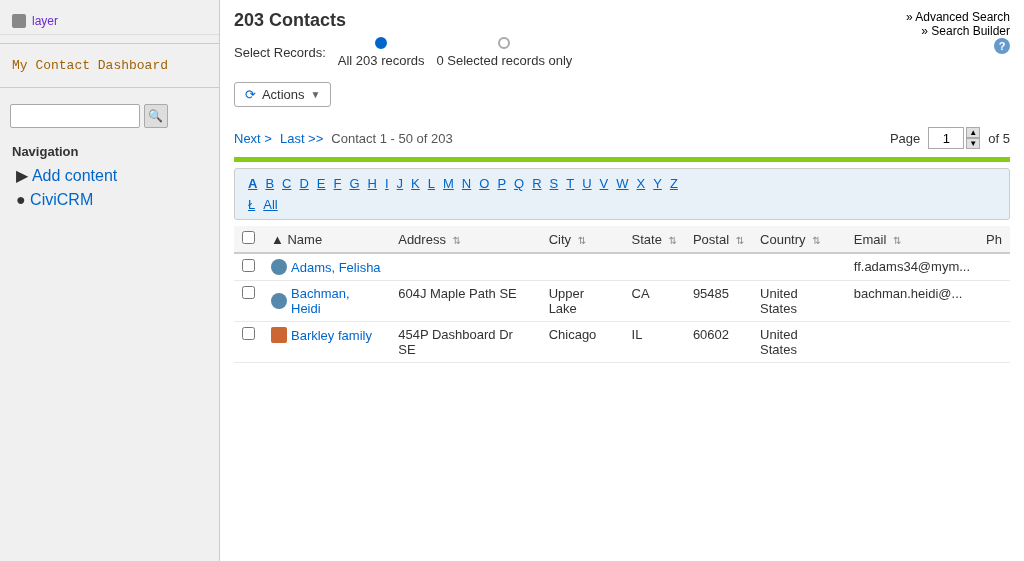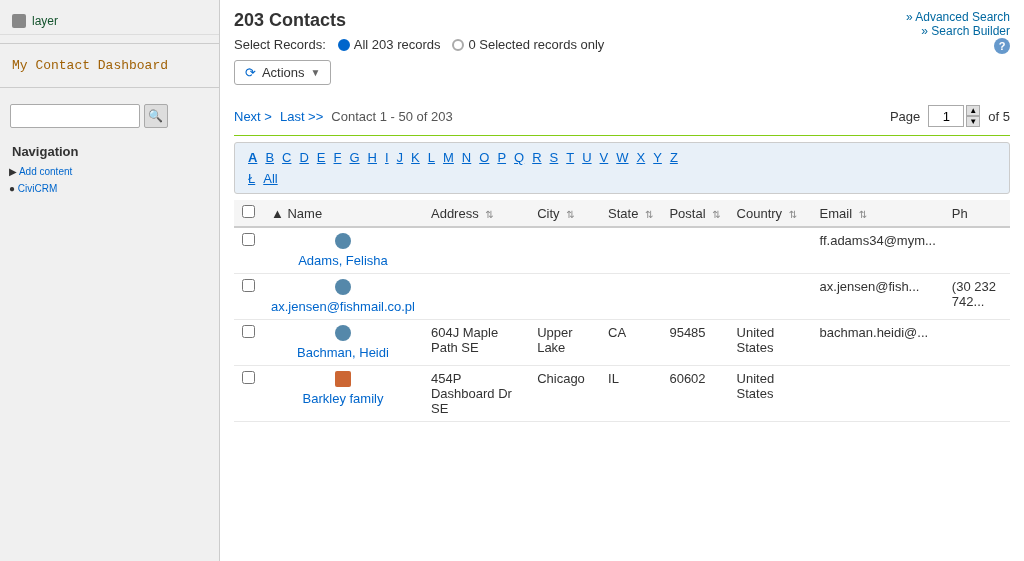--- a/index.html
+++ b/index.html
@@ -3,52 +3,52 @@
   <meta charset="utf-8">
   <style>
     * { box-sizing: border-box; margin: 0; padding: 0; }
     body { font-family: Arial, sans-serif; font-size: 13px; background: #fff; color: #333; }
     .page-wrapper { display: flex; width: 1024px; min-height: 561px; }
 
     
     .sidebar { width: 220px; background: #f0f0f0; border-right: 1px solid #ccc; padding: 8px 0; flex-shrink: 0; }
     .sidebar-layer-item { padding: 6px 12px; display: flex; align-items: center; gap: 6px; border-bottom: 1px solid #ddd; }
     .sidebar-layer-icon { width: 14px; height: 14px; background: #888; border-radius: 2px; display: inline-block; }
-    .sidebar-layer-label { font-size: 12px; color: #14532d; }
+    .sidebar-layer-label { font-size: 12px; color: #6d28d9; }
     .sidebar-divider { height: 1px; background: #ccc; margin: 8px 0; }
     .sidebar-dashboard-link { padding: 6px 12px; color: #a16207; font-size: 13px; cursor: pointer; display: block; font-family: Liberation Mono, monospace; }
     .sidebar-search-bar { display: flex; align-items: center; gap: 4px; padding: 8px 10px; }
     .sidebar-search-input { width: 130px; height: 24px; border: 1px solid #aaa; border-radius: 2px; padding: 2px 4px; font-size: 12px; }
     .sidebar-search-btn { width: 24px; height: 24px; background: #ddd; border: 1px solid #aaa; border-radius: 2px; cursor: pointer; display: flex; align-items: center; justify-content: center; font-size: 12px; }
     .sidebar-nav-section { padding: 8px 12px 4px; font-size: 13px; font-weight: bold; color: #333; }
-    .sidebar-nav-item { padding: 3px 12px 3px 9px; font-size: 10px; color: #333; cursor: pointer; }
+    .sidebar-nav-item { padding: 3px 12px 3px 16px; font-size: 16px; color: #333; cursor: pointer; }
     .sidebar-nav-item a { color: #0066cc; text-decoration: none; }
 
     
     .main-content { flex: 1; padding: 10px 14px; overflow: hidden; }
 
     
     .contacts-header { font-size: 18px; font-weight: bold; color: #333; margin-bottom: 6px; }
     .select-records-row { display: flex; align-items: center; gap: 12px; margin-bottom: 8px; font-size: 13px; }
-    .radio-option { display: flex; align-items: center; gap: 4px; cursor: pointer; }
+    .radio-option { display: flex; align-items: center; gap: 4px; cursor: pointer; flex-direction: column; }
     .radio-circle { width: 12px; height: 12px; border-radius: 50%; border: 2px solid #aaa; background: #fff; flex-shrink: 0; }
     .radio-circle.selected { background: #0066cc; border-color: #0066cc; }
 
     
     .adv-search-links { float: right; text-align: right; font-size: 12px; }
-    .adv-search-links a { color: #0369a1; text-decoration: none; display: block; }
+    .adv-search-links a { color: #000000; text-decoration: none; display: block; }
 
     
     .actions-dropdown { display: inline-flex; align-items: center; background: #fff; border: 1px solid #aaa; border-radius: 3px; padding: 4px 10px; cursor: pointer; gap: 6px; font-size: 13px; color: #333; margin-bottom: 8px; }
     .actions-refresh-icon { color: #0066cc; font-size: 13px; }
     .actions-chevron { font-size: 10px; color: #666; }
     .help-icon { display: inline-flex; align-items: center; justify-content: center; width: 16px; height: 16px; border-radius: 50%; background: #6699cc; color: #fff; font-size: 11px; font-weight: bold; cursor: pointer; margin-left: 4px; vertical-align: middle; }
 
     
-    .pagination-row { display: flex; align-items: center; gap: 8px; margin-bottom: 6px; font-size: 13px; padding: 4px 0; border-bottom: 1px solid #84cc16; padding-bottom: 8px; }
+    .pagination-row { display: flex; align-items: center; gap: 8px; margin-bottom: 6px; font-size: 13px; padding: 4px 0; border-bottom: 5px solid #84cc16; padding-bottom: 8px; }
     .pagination-link { color: #0066cc; text-decoration: none; cursor: pointer; font-size: 13px; }
     .pagination-info { color: #555; }
     .page-label { margin-left: auto; }
     .page-input-wrapper { display: inline-flex; align-items: center; gap: 2px; }
     .page-input { width: 36px; height: 22px; border: 1px solid #aaa; text-align: center; font-size: 13px; }
     .page-arrows { display: flex; flex-direction: column; }
     .page-arrow-btn { width: 14px; height: 11px; background: #e0e0e0; border: 1px solid #aaa; cursor: pointer; display: flex; align-items: center; justify-content: center; font-size: 8px; line-height: 1; }
     .of-label { font-size: 13px; }
 
     
@@ -62,24 +62,24 @@
     .reset-row { margin-bottom: 8px; font-size: 13px; }
     .reset-icon { color: #0066cc; margin-right: 4px; }
     .reset-link { color: #0066cc; cursor: pointer; }
 
     
     .contacts-table { width: 100%; border-collapse: collapse; font-size: 13px; }
     .contacts-table th { background: #f5f5f5; border-bottom: 2px solid #ccc; padding: 5px 8px; text-align: left; font-weight: normal; color: #333; white-space: nowrap; }
     .contacts-table th .sort-arrows { color: #888; font-size: 10px; margin-left: 3px; }
     .contacts-table td { border-bottom: 1px solid #e8e8e8; padding: 5px 8px; vertical-align: top; }
     .contact-link { color: #0066cc; text-decoration: none; cursor: pointer; }
-    .name-cell { display: flex; align-items: center; gap: 4px; flex-direction: column; }
+    .name-cell { display: flex; align-items: center; gap: 4px; }
     .checkbox-col { width: 20px; }
     .header-checkbox-col { width: 20px; }
-    .header-row { display: flex; align-items: flex-start; justify-content: space-between; }
+    .header-row { display: flex; align-items: flex-start; justify-content: space-between; margin-bottom: 6px; }
   </style>
 </head>
 <body>
 
 <div class="page-wrapper">
 
   <div class="sidebar">
     <div class="sidebar-layer-item">
       <span class="sidebar-layer-icon"></span>
       <span class="sidebar-layer-label">layer</span>
@@ -218,38 +218,20 @@
     <td>ff.adams34@mym...</td>
     <td></td>
   </tr>
           <tr>
     <td class="checkbox-col">
       <input type="checkbox" style="">
     </td>
     <td>
       <div class="name-cell">
         <span style="display:inline-block;width:16px;height:16px;border-radius:50%;background:#5588aa;flex-shrink:0;"></span>
-        <a class="contact-link" href="#">ax.jensen@fishmail.co.pl</a>
-      </div>
-    </td>
-    <td></td>
-    <td></td>
-    <td></td>
-    <td></td>
-    <td></td>
-    <td>ax.jensen@fish...</td>
-    <td>(30 232 742...</td>
-  </tr>
-          <tr>
-    <td class="checkbox-col">
-      <input type="checkbox" style="">
-    </td>
-    <td>
-      <div class="name-cell">
-        <span style="display:inline-block;width:16px;height:16px;border-radius:50%;background:#5588aa;flex-shrink:0;"></span>
         <a class="contact-link" href="#">Bachman, Heidi</a>
       </div>
     </td>
     <td>604J Maple Path SE</td>
     <td>Upper Lake</td>
     <td>CA</td>
     <td>95485</td>
     <td>United States</td>
     <td>bachman.heidi@...</td>
     <td></td>

